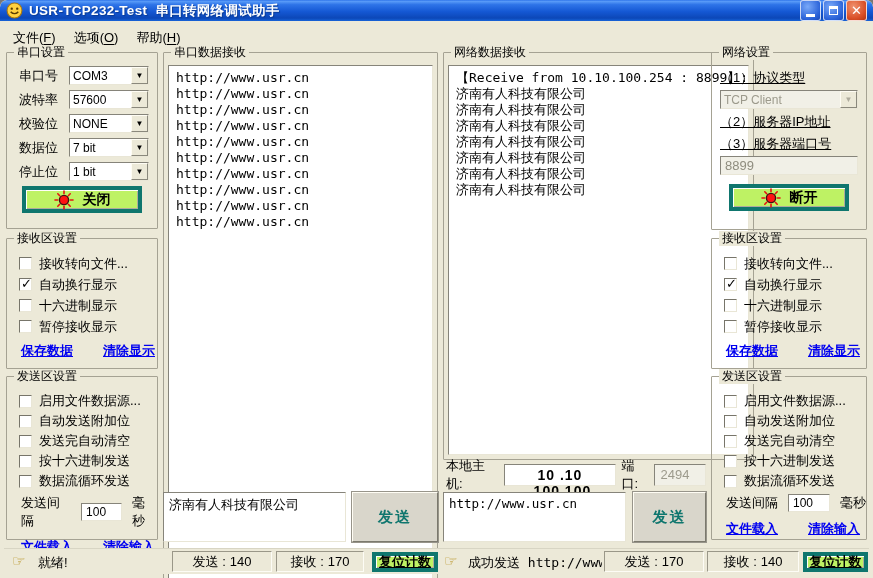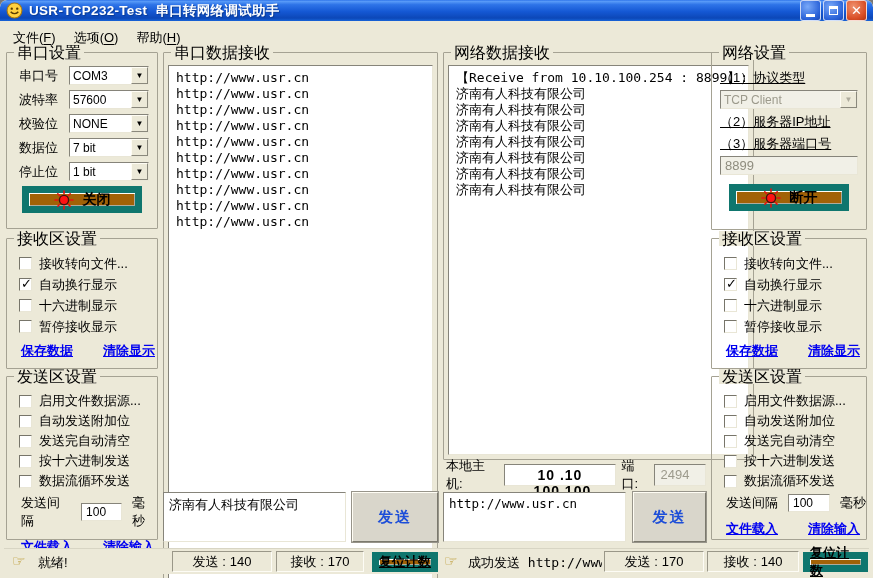--- a/index.html
+++ b/index.html
@@ -30,45 +30,45 @@
   .glyph-min { width:9px; height:3px; background:#fff; margin-top:10px; }
   .glyph-max { width:9px; height:9px; border:1px solid #fff; border-top-width:3px; }
   .glyph-x { color:#fff; font-weight:bold; font-size:13px; line-height:1; font-family:"DejaVu Sans",sans-serif; }
   
   .menubar { position:absolute; left:4px; top:28px; right:4px; height:20px; background:#ece9d8;
     display:flex; align-items:center; font-size:13px; }
   .mitem { padding:1px 9px; cursor:default; }
   .mitem u { text-underline-offset:2px; }
   
   .group { position:absolute; border:1px solid #a5a293; border-radius:1px; }
-  .gtitle { position:absolute; top:-8px; left:7px; background:#ece9d8; padding:0 3px; font-size:16px; color:#000; line-height:15px; }
+  .gtitle { position:absolute; top:-8px; left:7px; background:#ece9d8; padding:0 3px; font-size:12px; color:#000; line-height:15px; }
   
   .sunken { background:#fff; border:1px solid; border-color:#86847a #e9e6d6 #e9e6d6 #86847a; }
   .pane { position:absolute; left:4px; right:4px; top:12px; bottom:4px; overflow:hidden;
     padding:4px 7px; font-family:"DejaVu Sans Mono","Liberation Mono",monospace; font-size:13px; line-height:16px; color:#000; }
   .dline { white-space:nowrap; }
   
   .gpad { position:absolute; inset:0; padding-top:13px; }
   .srow { display:flex; align-items:center; margin:0 8px 5px 12px; height:19px; }
   .slbl { width:50px; font-size:13px; }
   .combo { flex:1; height:19px; display:flex; background:#fff; border:1px solid; border-color:#86847a #e9e6d6 #e9e6d6 #86847a; }
   .cval { flex:1; font-size:12px; padding:2px 3px; white-space:nowrap; overflow:hidden; }
   .carr { width:17px; background:#ece9d8; border:1px solid; border-color:#fffdf4 #8a887c #8a887c #fffdf4;
     display:flex; align-items:center; justify-content:center; font-size:8px; color:#000; }
   .combo.disabled { background:#f1f0e7;gap:20px; }
   .combo.disabled .cval { color:#9c9a8c; }
   .combo.disabled .carr { color:#aeab9c; }
   
-  .raised { background:#a16207; border:7px solid #0f766e;
+  .raised { background:#bef264; border:4px solid #0f766e;
     box-shadow:inset 1px 1px 0 #fffef8, inset -1px -1px 0 #aeab9c; }
   .ledbtn { display:flex; align-items:center; justify-content:center; gap:9px;
     width:120px; height:27px; margin:3px auto 0; font-weight:bold; font-size:14px; color:#000; }
   .sendbtn { position:absolute; background:#d9d6cb; border:1px solid; border-color:#fffdf4 #7b796d #7b796d #fffdf4;
     box-shadow:0 0 0 1px #97948a; display:flex; align-items:center; justify-content:center;
-    color:#1d4ed8; font-weight:bold; font-size:15px; letter-spacing:2px; }
+    color:#0f766e; font-weight:bold; font-size:15px; letter-spacing:2px; }
   
   .cbrow { display:flex; align-items:center; gap:7px; height:21px; margin-left:12px; }
   .cb { width:13px; height:13px; background:#fff; border:1px solid; border-color:#77756a #e9e6d6 #e9e6d6 #77756a;
     position:relative; flex:0 0 auto; }
   .cb.checked::after { content:"✓"; position:absolute; left:1px; top:-3px; font-size:13px; font-weight:bold; color:#000; }
   .cblbl { font-size:13px; white-space:nowrap; }
   .linkrow { margin:5px 0 0 14px; display:flex; gap:30px; }
   .link { color:#0000F0; font-weight:bold; font-size:13px; text-decoration:underline; white-space:nowrap; cursor:pointer; }
   .introw { display:flex; align-items:center; gap:10px; margin:3px 0 8px 14px; font-size:13px; }
   .intbox { width:42px; height:18px; font-size:12px; padding:1px 4px; }

